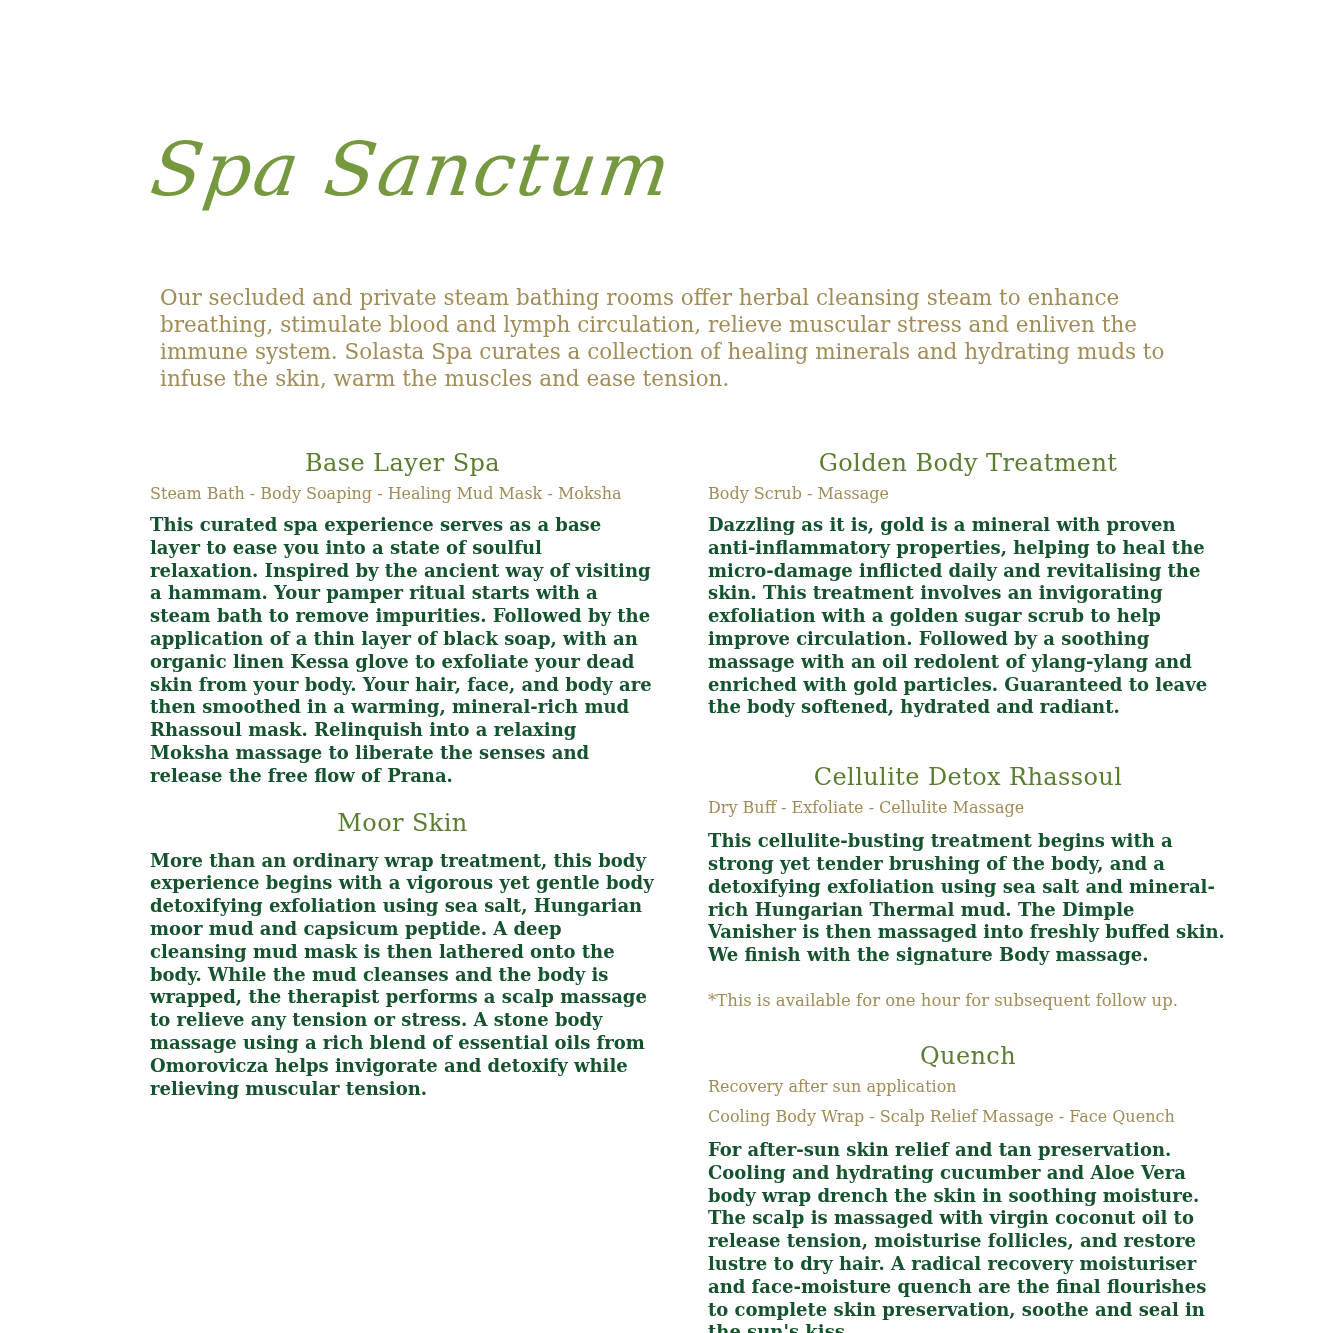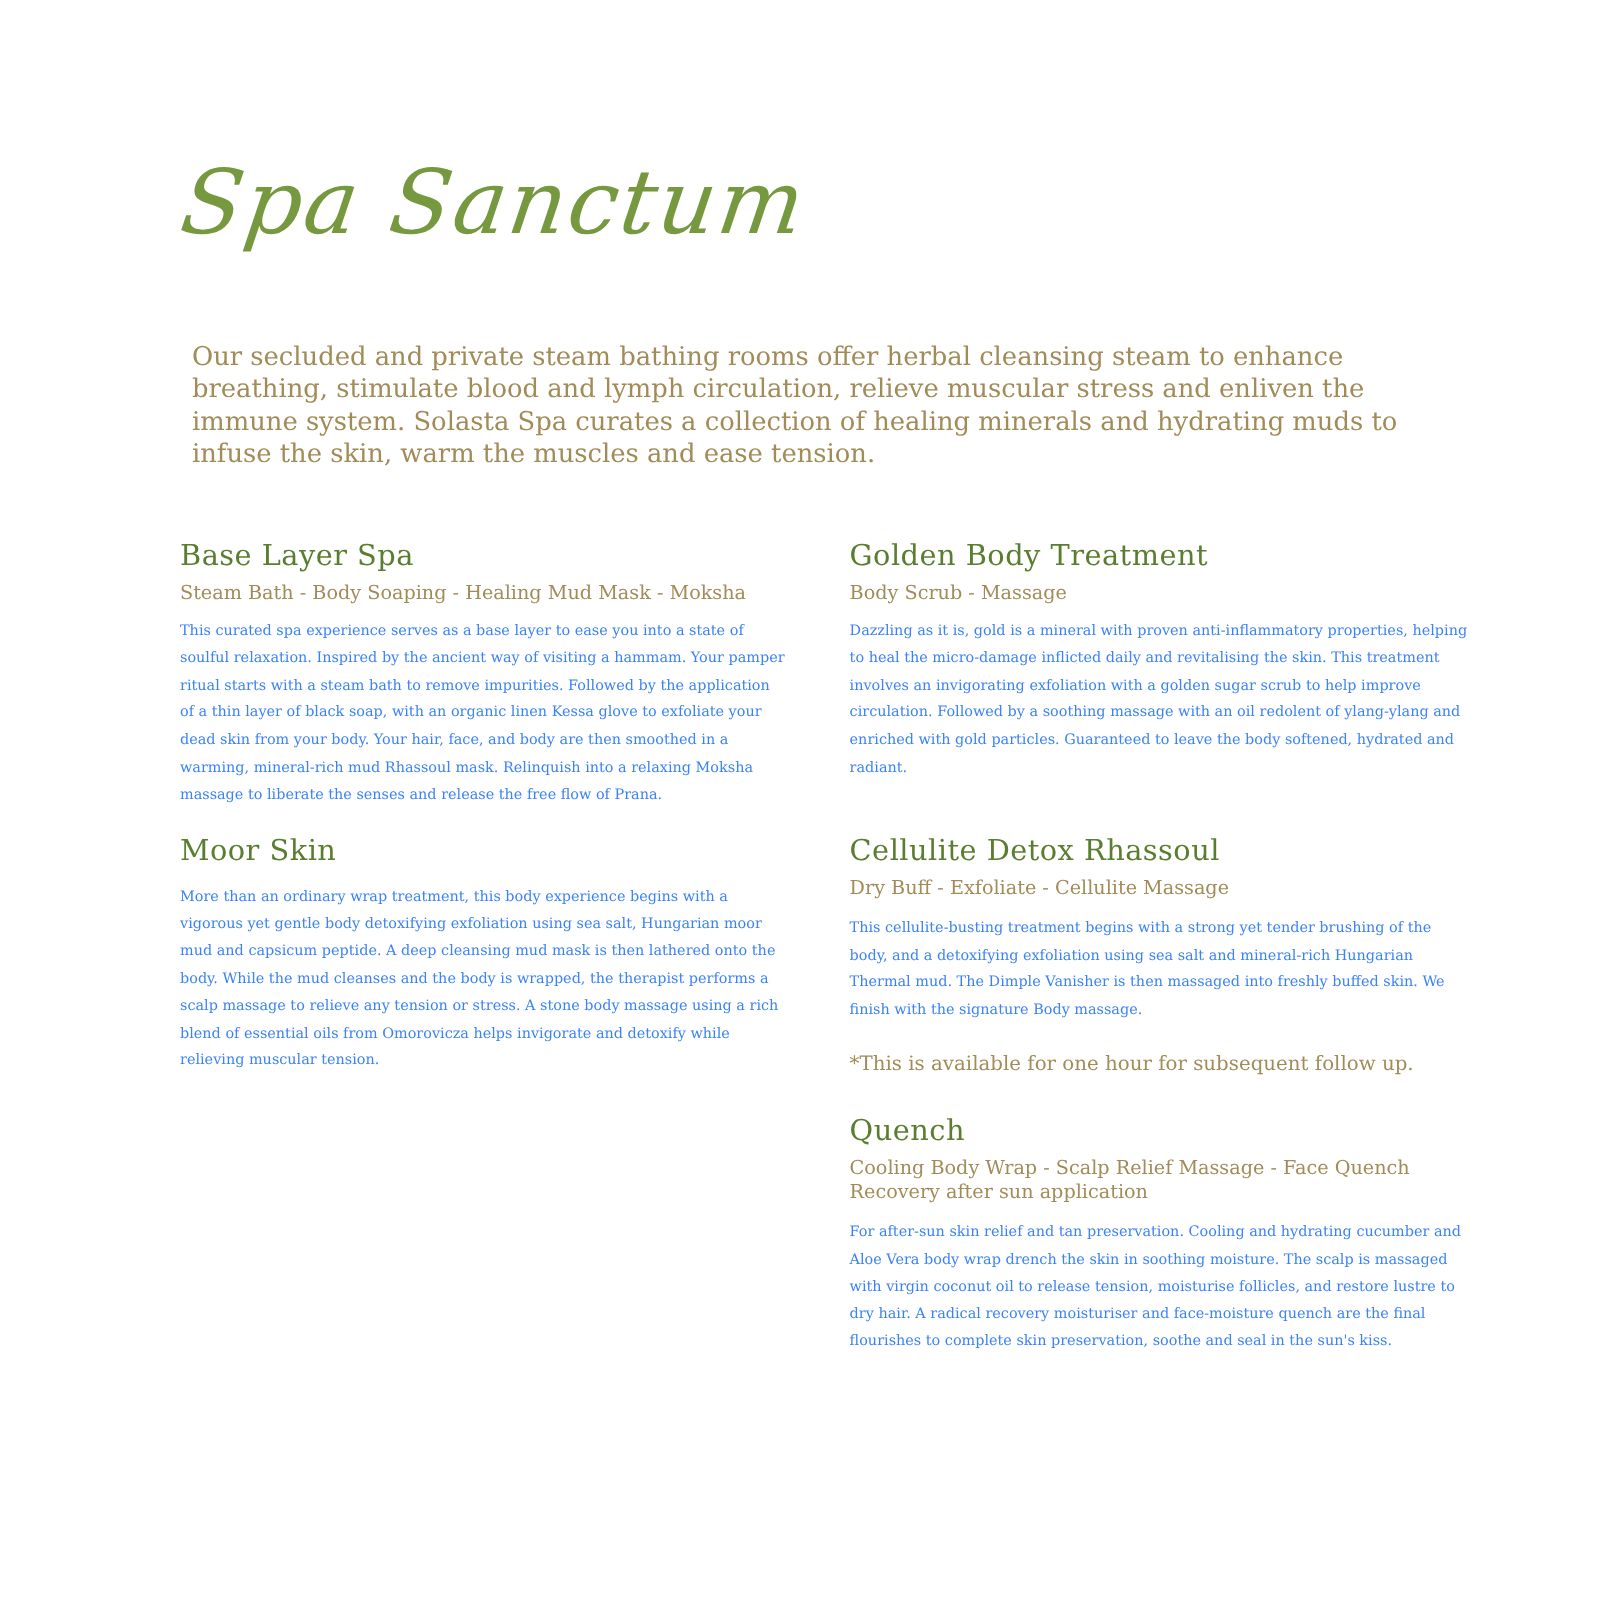--- a/index.html
+++ b/index.html
@@ -16,28 +16,28 @@
   }
   .intro{
     position:absolute;left:160px;top:284px;width:1030px;
     font-size:21.5px;line-height:27px;color:#a18c58;
   }
   .col{position:absolute;top:448px;}
   .col-left{left:150px;width:505px;}
   .col-right{left:708px;width:520px;}
   .sec-title{
     font-size:24px;line-height:30px;color:#5a7d2f;
-    font-weight:500;letter-spacing:0.4px;margin:0 0 6px 0;
+    font-weight:500;letter-spacing:0.4px;margin:0 0 6px 0;text-align:center;
   }
   .sec-sub{
     font-size:16px;line-height:20px;color:#a18c58;margin:0 0 10px 0;
   }
   .sec-sub.tight{margin:0;}
   .sec-body{
-    font-size:12px;line-height:22.8px;color:#3b82f6;margin:6px 0 0 0;
+    font-size:18px;line-height:22.8px;color:#14532d;margin:6px 0 0 0;font-weight:bold;
   }
   .sec-note{
     font-size:16.5px;line-height:20px;color:#a18c58;margin:24px 0 0 0;
   }
   .gap-a{margin-top:20px;}   
   .gap-b{margin-top:43px;}   
   .gap-c{margin-top:30px;}   
 </style>
 </head>
 <body>
@@ -65,17 +65,17 @@
     <p class="sec-body">Dazzling as it is, gold is a mineral with proven anti-inflammatory properties, helping to heal the micro-damage inflicted daily and revitalising the skin. This treatment involves an invigorating exfoliation with a golden sugar scrub to help improve circulation. Followed by a soothing massage with an oil redolent of ylang-ylang and enriched with gold particles. Guaranteed to leave the body softened, hydrated and radiant.</p>
   </div>
   <div class="gap-b">
     <h2 class="sec-title">Cellulite Detox Rhassoul</h2>
     <div class="sec-sub">Dry Buff - Exfoliate - Cellulite Massage</div>
     <p class="sec-body" style="margin-top:12px;">This cellulite-busting treatment begins with a strong yet tender brushing of the body, and a detoxifying exfoliation using sea salt and mineral-rich Hungarian Thermal mud. The Dimple Vanisher is then massaged into freshly buffed skin. We finish with the signature Body massage.</p>
     <div class="sec-note">*This is available for one hour for subsequent follow up.</div>
   </div>
   <div class="gap-c">
     <h2 class="sec-title">Quench</h2>
+    <div class="sec-sub">Recovery after sun application</div>
     <div class="sec-sub tight">Cooling Body Wrap - Scalp Relief Massage - Face Quench</div>
-    <div class="sec-sub">Recovery after sun application</div>
     <p class="sec-body" style="margin-top:12px;">For after-sun skin relief and tan preservation. Cooling and hydrating cucumber and Aloe Vera body wrap drench the skin in soothing moisture. The scalp is massaged with virgin coconut oil to release tension, moisturise follicles, and restore lustre to dry hair. A radical recovery moisturiser and face-moisture quench are the final flourishes to complete skin preservation, soothe and seal in the sun's kiss.</p>
   </div>
 </div>
 
 </body></html>

